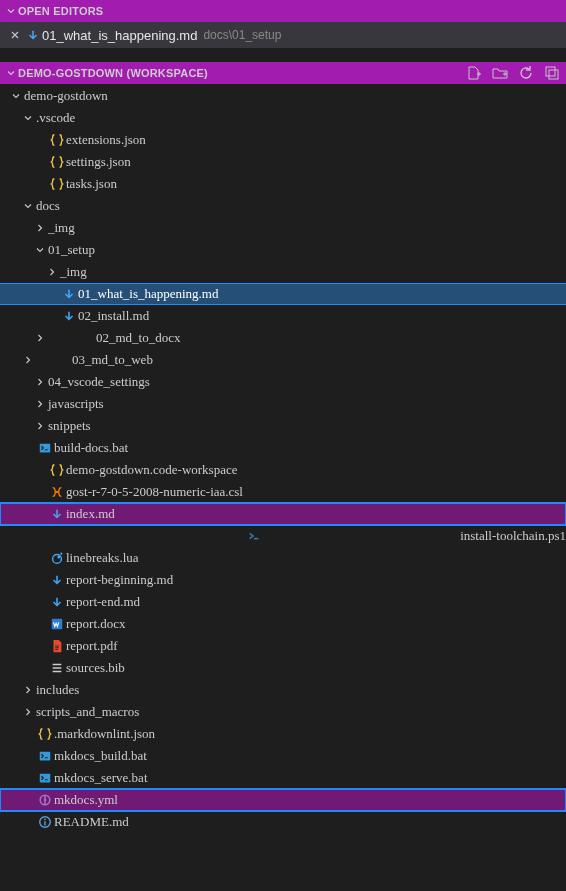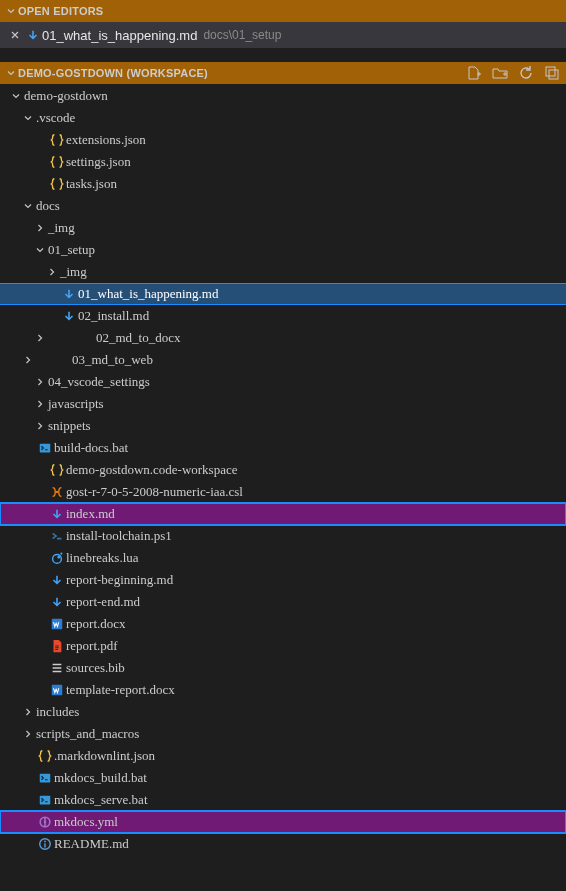--- a/index.html
+++ b/index.html
@@ -11,21 +11,21 @@
     width: 566px;
     height: 891px;
     overflow: hidden;
     user-select: none;
   }
   .section-header {
     display: flex;
     align-items: center;
     height: 22px;
     padding-left: 4px;
-    background: #a16207;
+    background: #a21caf;
     font-size: 11px;
     font-weight: 700;
     color: #cccccc;
     letter-spacing: 0.2px;
   }
   .section-header.workspace {
     justify-content: space-between;
     padding-right: 6px;
     margin-top: 14px;
   }
@@ -300,21 +300,21 @@
     </div>
     <div class="row highlight-box" style="padding-left: 32px;">
       <span class="twisty"></span>
       <span class="icon">
         <svg width="14" height="14" viewBox="0 0 16 16">
           <path d="M8 3v8M4 8l4 4 4-4" fill="none" stroke="#42a5f5" stroke-width="1.8"></path>
         </svg>
       </span>
       <span class="label">index.md</span>
     </div>
-    <div class="row" style="padding-left: 32px;">
+    <div class="row" style="padding-left: 32px; justify-content: space-between;">
       <span class="twisty"></span>
       <span class="icon">
         <svg width="14" height="14" viewBox="0 0 16 16">
           <path d="M3 5l4 3-4 3M8 11h5" fill="none" stroke="#3572A5" stroke-width="1.8"></path>
         </svg>
       </span>
       <span class="label">install-toolchain.ps1</span>
     </div>
     <div class="row" style="padding-left: 32px;">
       <span class="twisty"></span>
@@ -367,30 +367,20 @@
     </div>
     <div class="row" style="padding-left: 32px;">
       <span class="twisty"></span>
       <span class="icon">
         <svg width="14" height="14" viewBox="0 0 16 16">
           <path d="M3 4h10M3 8h10M3 12h10" stroke="#cccccc" stroke-width="1.6"></path>
         </svg>
       </span>
       <span class="label">sources.bib</span>
     </div>
-    <div class="row" style="padding-left: 32px;">
-      <span class="twisty"></span>
-      <span class="icon">
-        <svg width="14" height="14" viewBox="0 0 16 16">
-          <rect x="2" y="2" width="12" height="12" rx="1" fill="#2b7cd3"></rect>
-          <path d="M4 6l1.5 5L7 7l1.5 4L10 6" fill="none" stroke="#fff" stroke-width="1.2"></path>
-        </svg>
-      </span>
-      <span class="label">template-report.docx</span>
-    </div>
     <div class="row" style="padding-left: 20px;">
       <span class="twisty">
         <svg width="12" height="12" viewBox="0 0 16 16">
           <path d="M6 4l4 4-4 4" fill="none" stroke="#c5c5c5" stroke-width="1.6"></path>
         </svg>
       </span>
       <span class="label">includes</span>
     </div>
     <div class="row" style="padding-left: 20px;">
       <span class="twisty">

